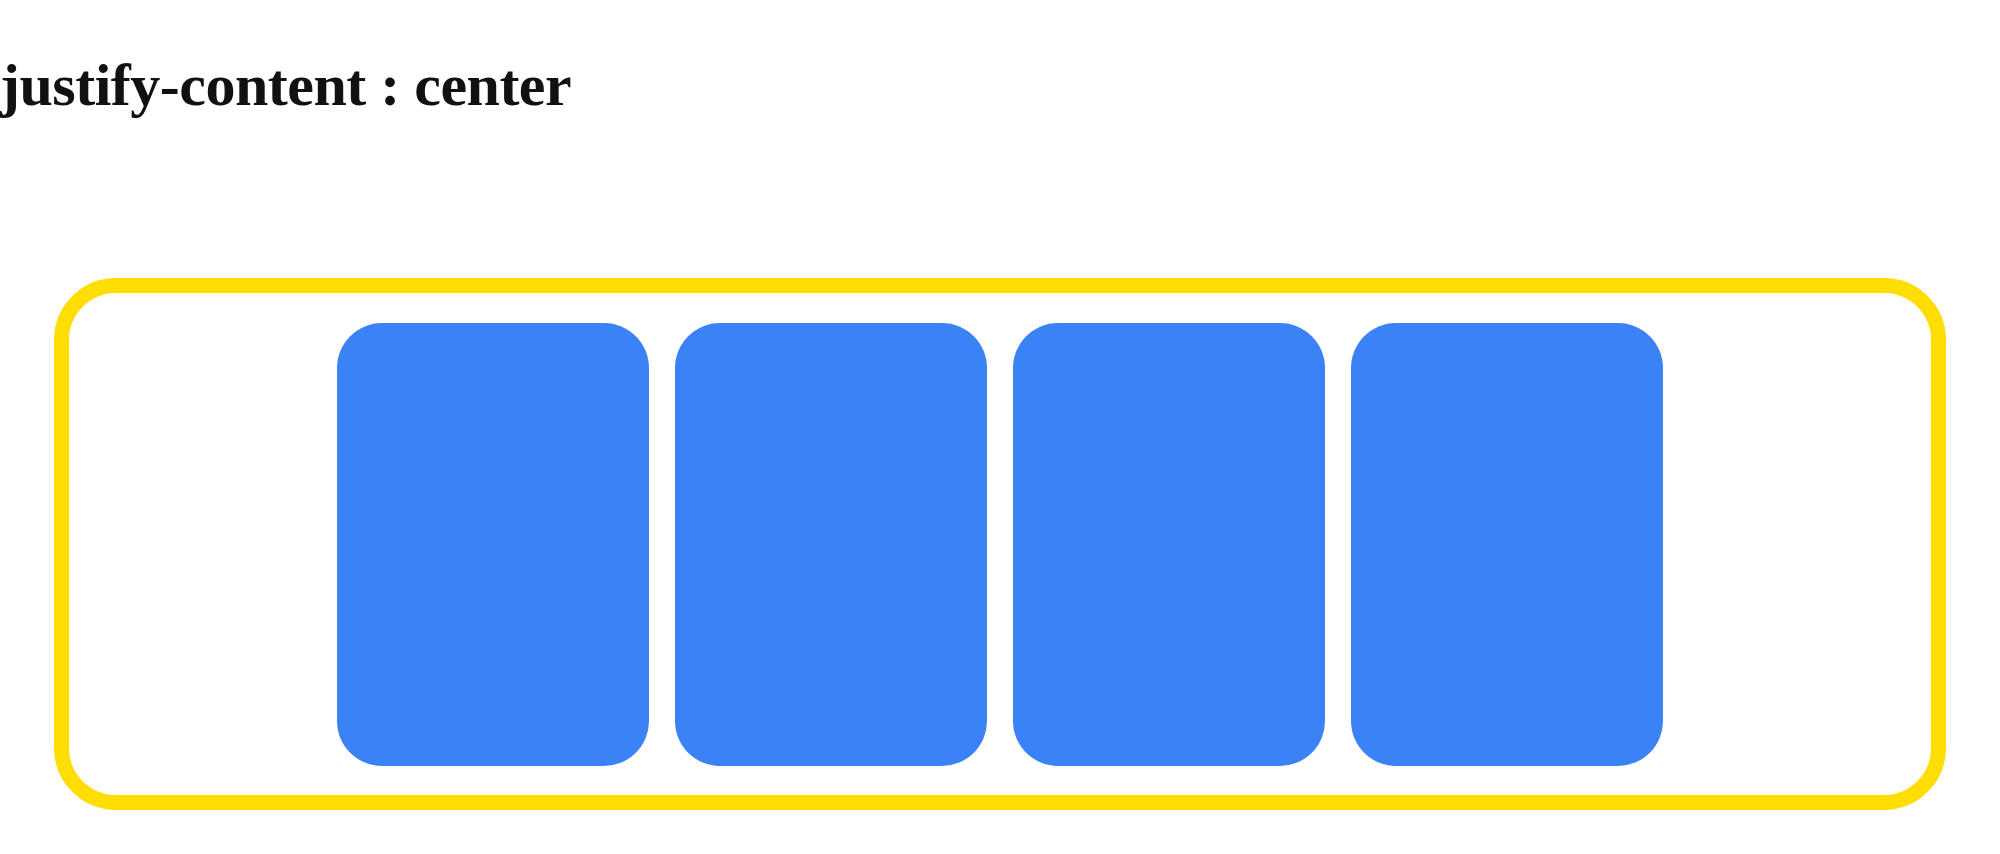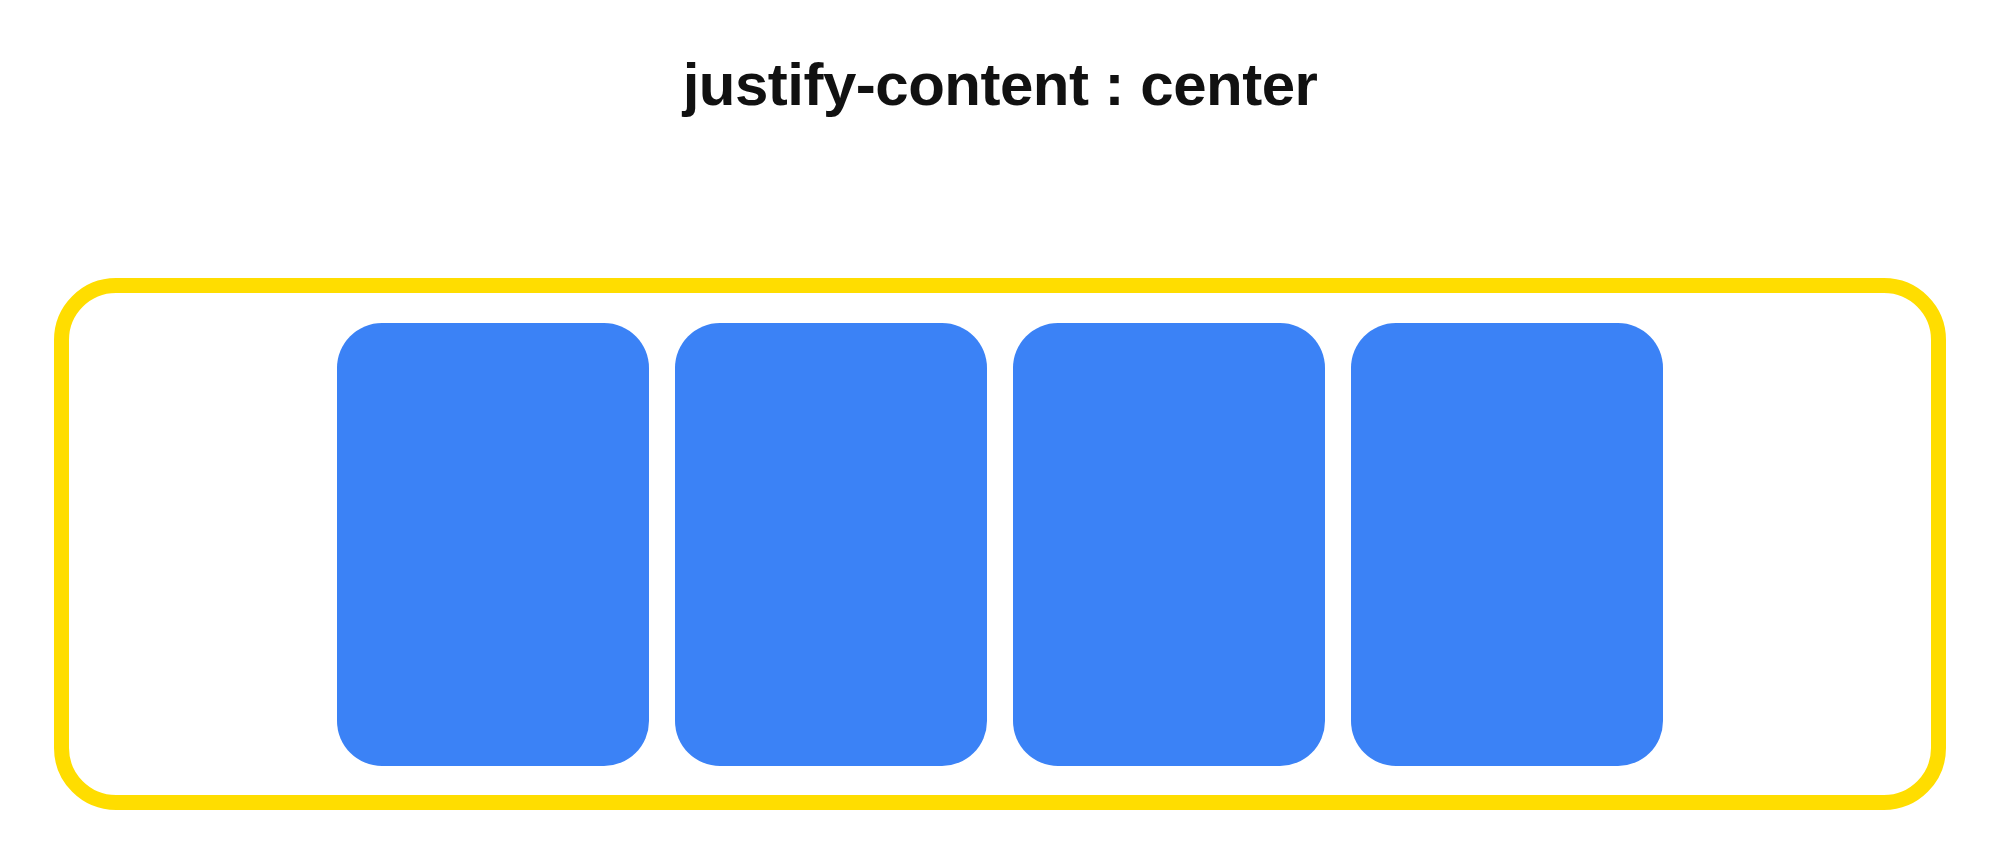--- a/index.html
+++ b/index.html
@@ -14,26 +14,26 @@
     background: #ffffff;
     overflow: hidden;
     font-family: "Liberation Sans", sans-serif;
   }
   .title {
     position: absolute;
     top: 55px;
     left: 0;
     width: 100%;
     margin: 0;
-    text-align: center;
     font-size: 60px;
     line-height: 1;
     font-weight: 700;
     letter-spacing: -0.5px;
     color: #111111;
+    font-family: Liberation Serif, serif;
   }
   .flex-container {
     position: absolute;
     top: 278px;
     left: 54px;
     width: 1892px;
     height: 532px;
     box-sizing: border-box;
     border: 15px solid #ffdd00;
     border-radius: 62px;

